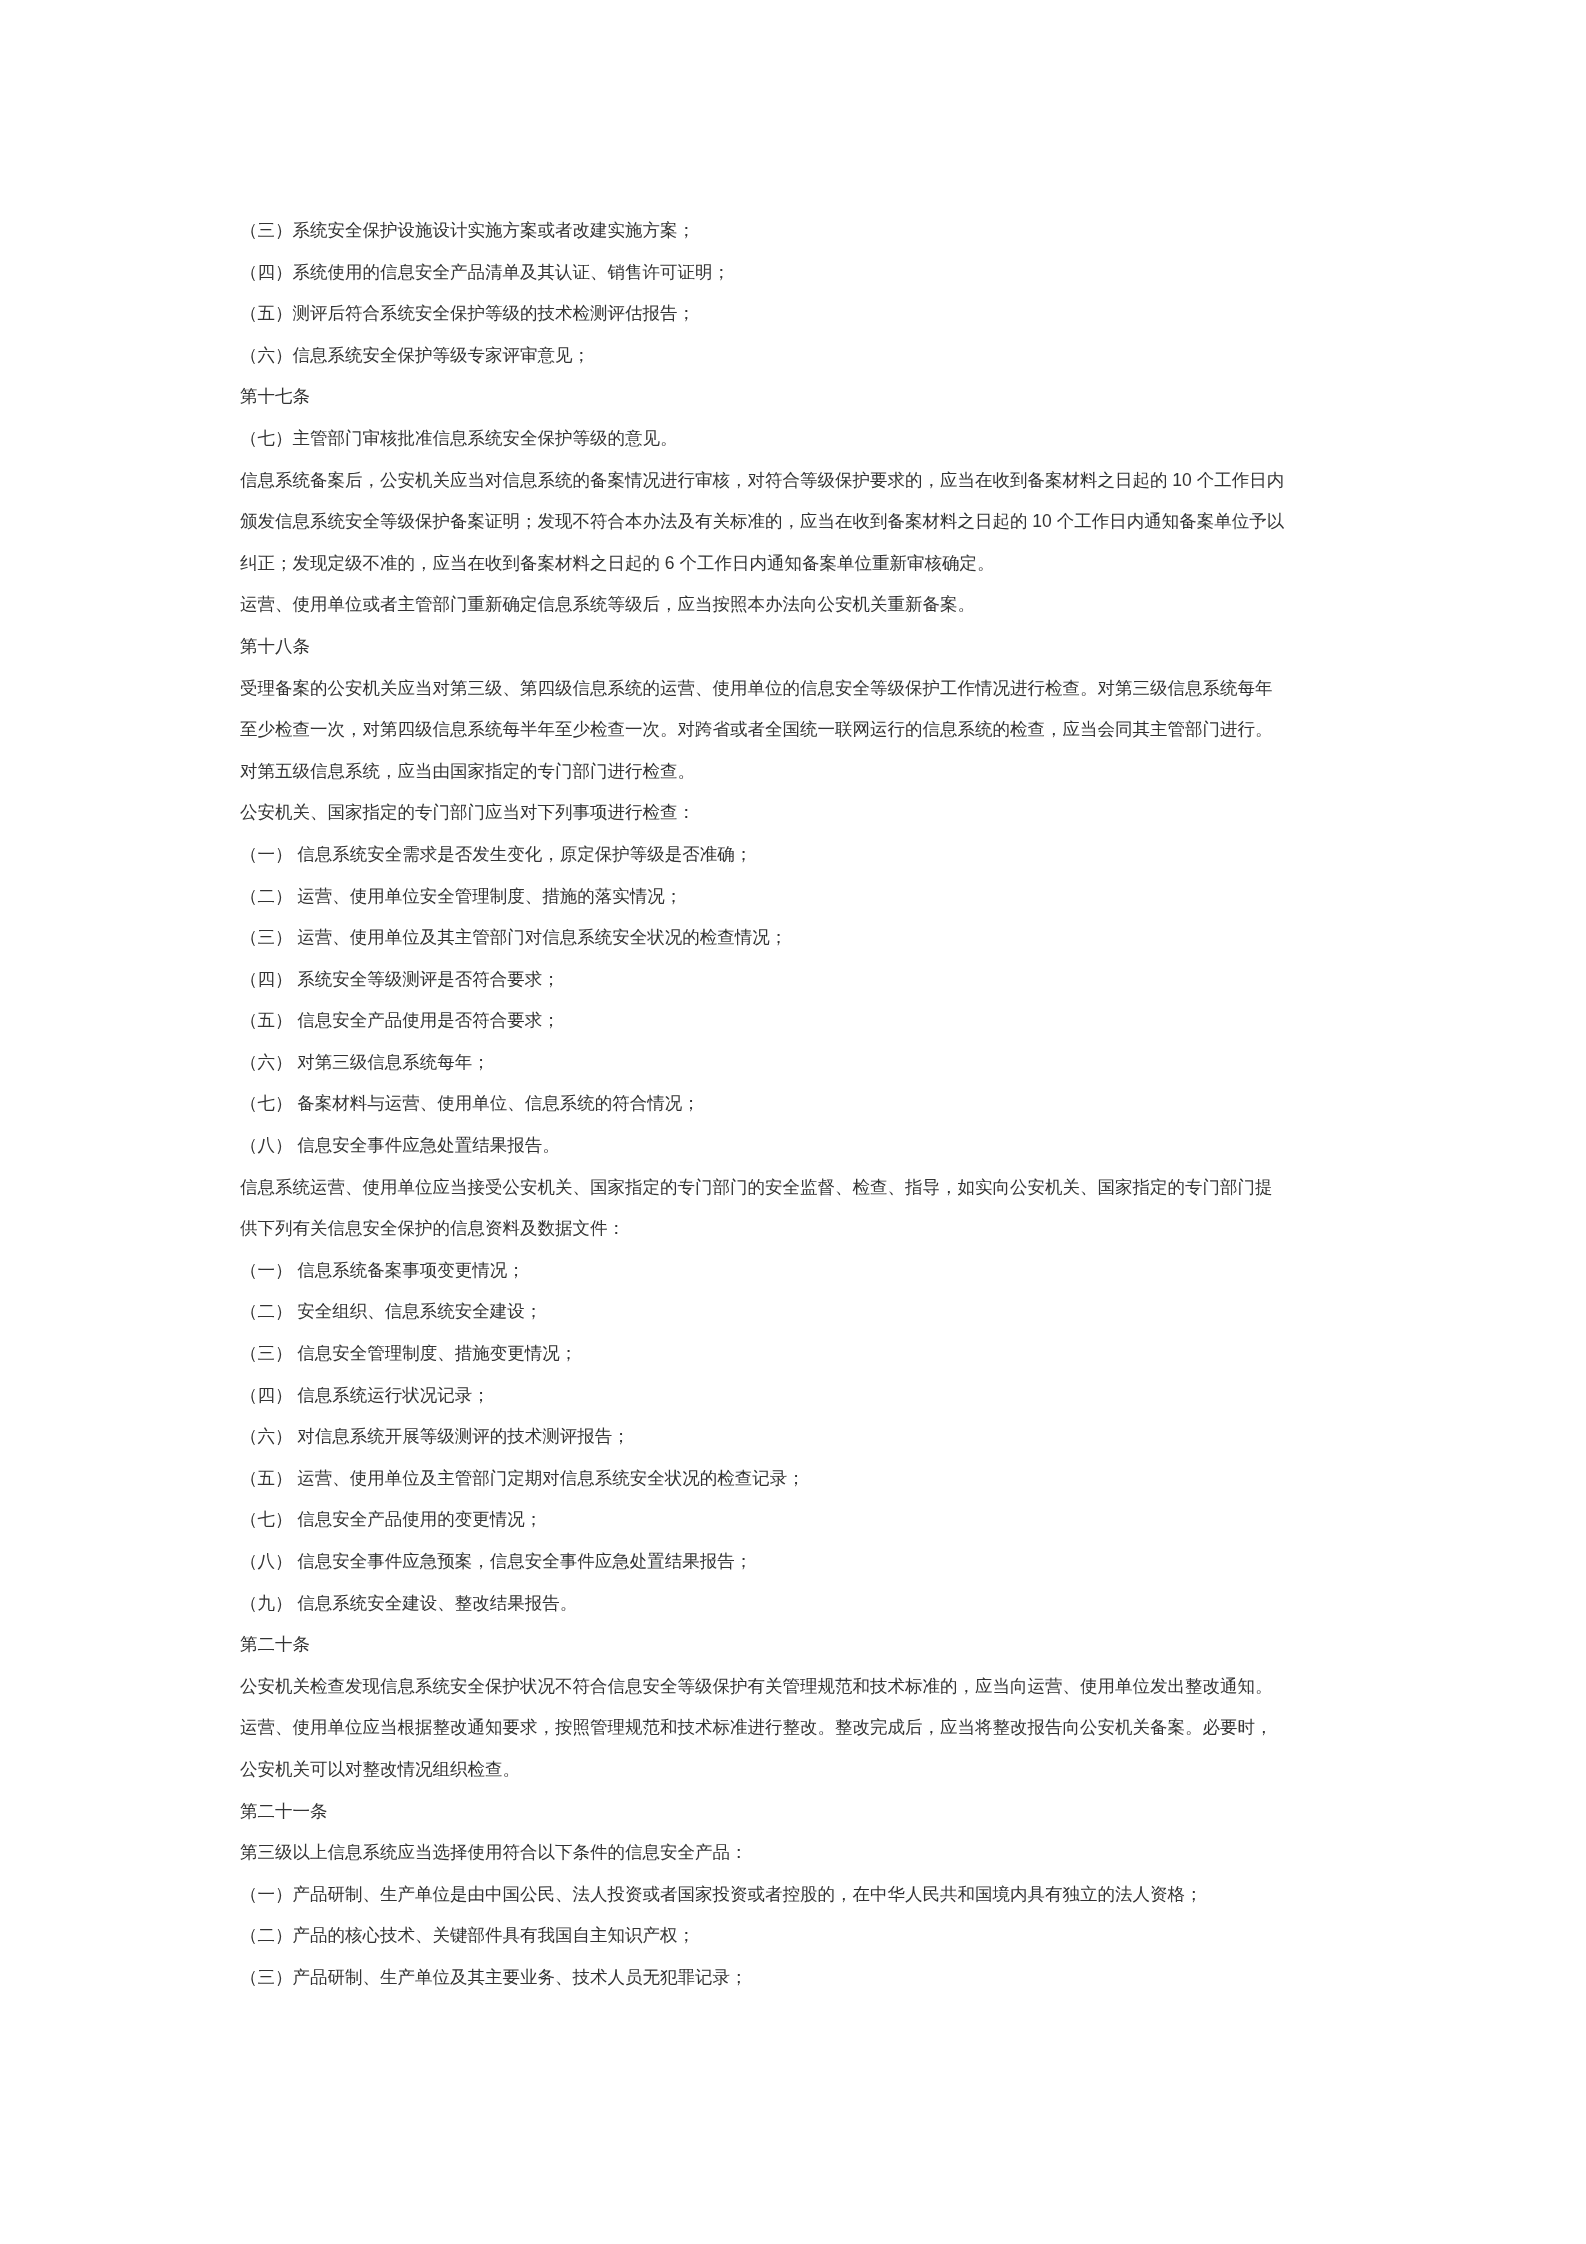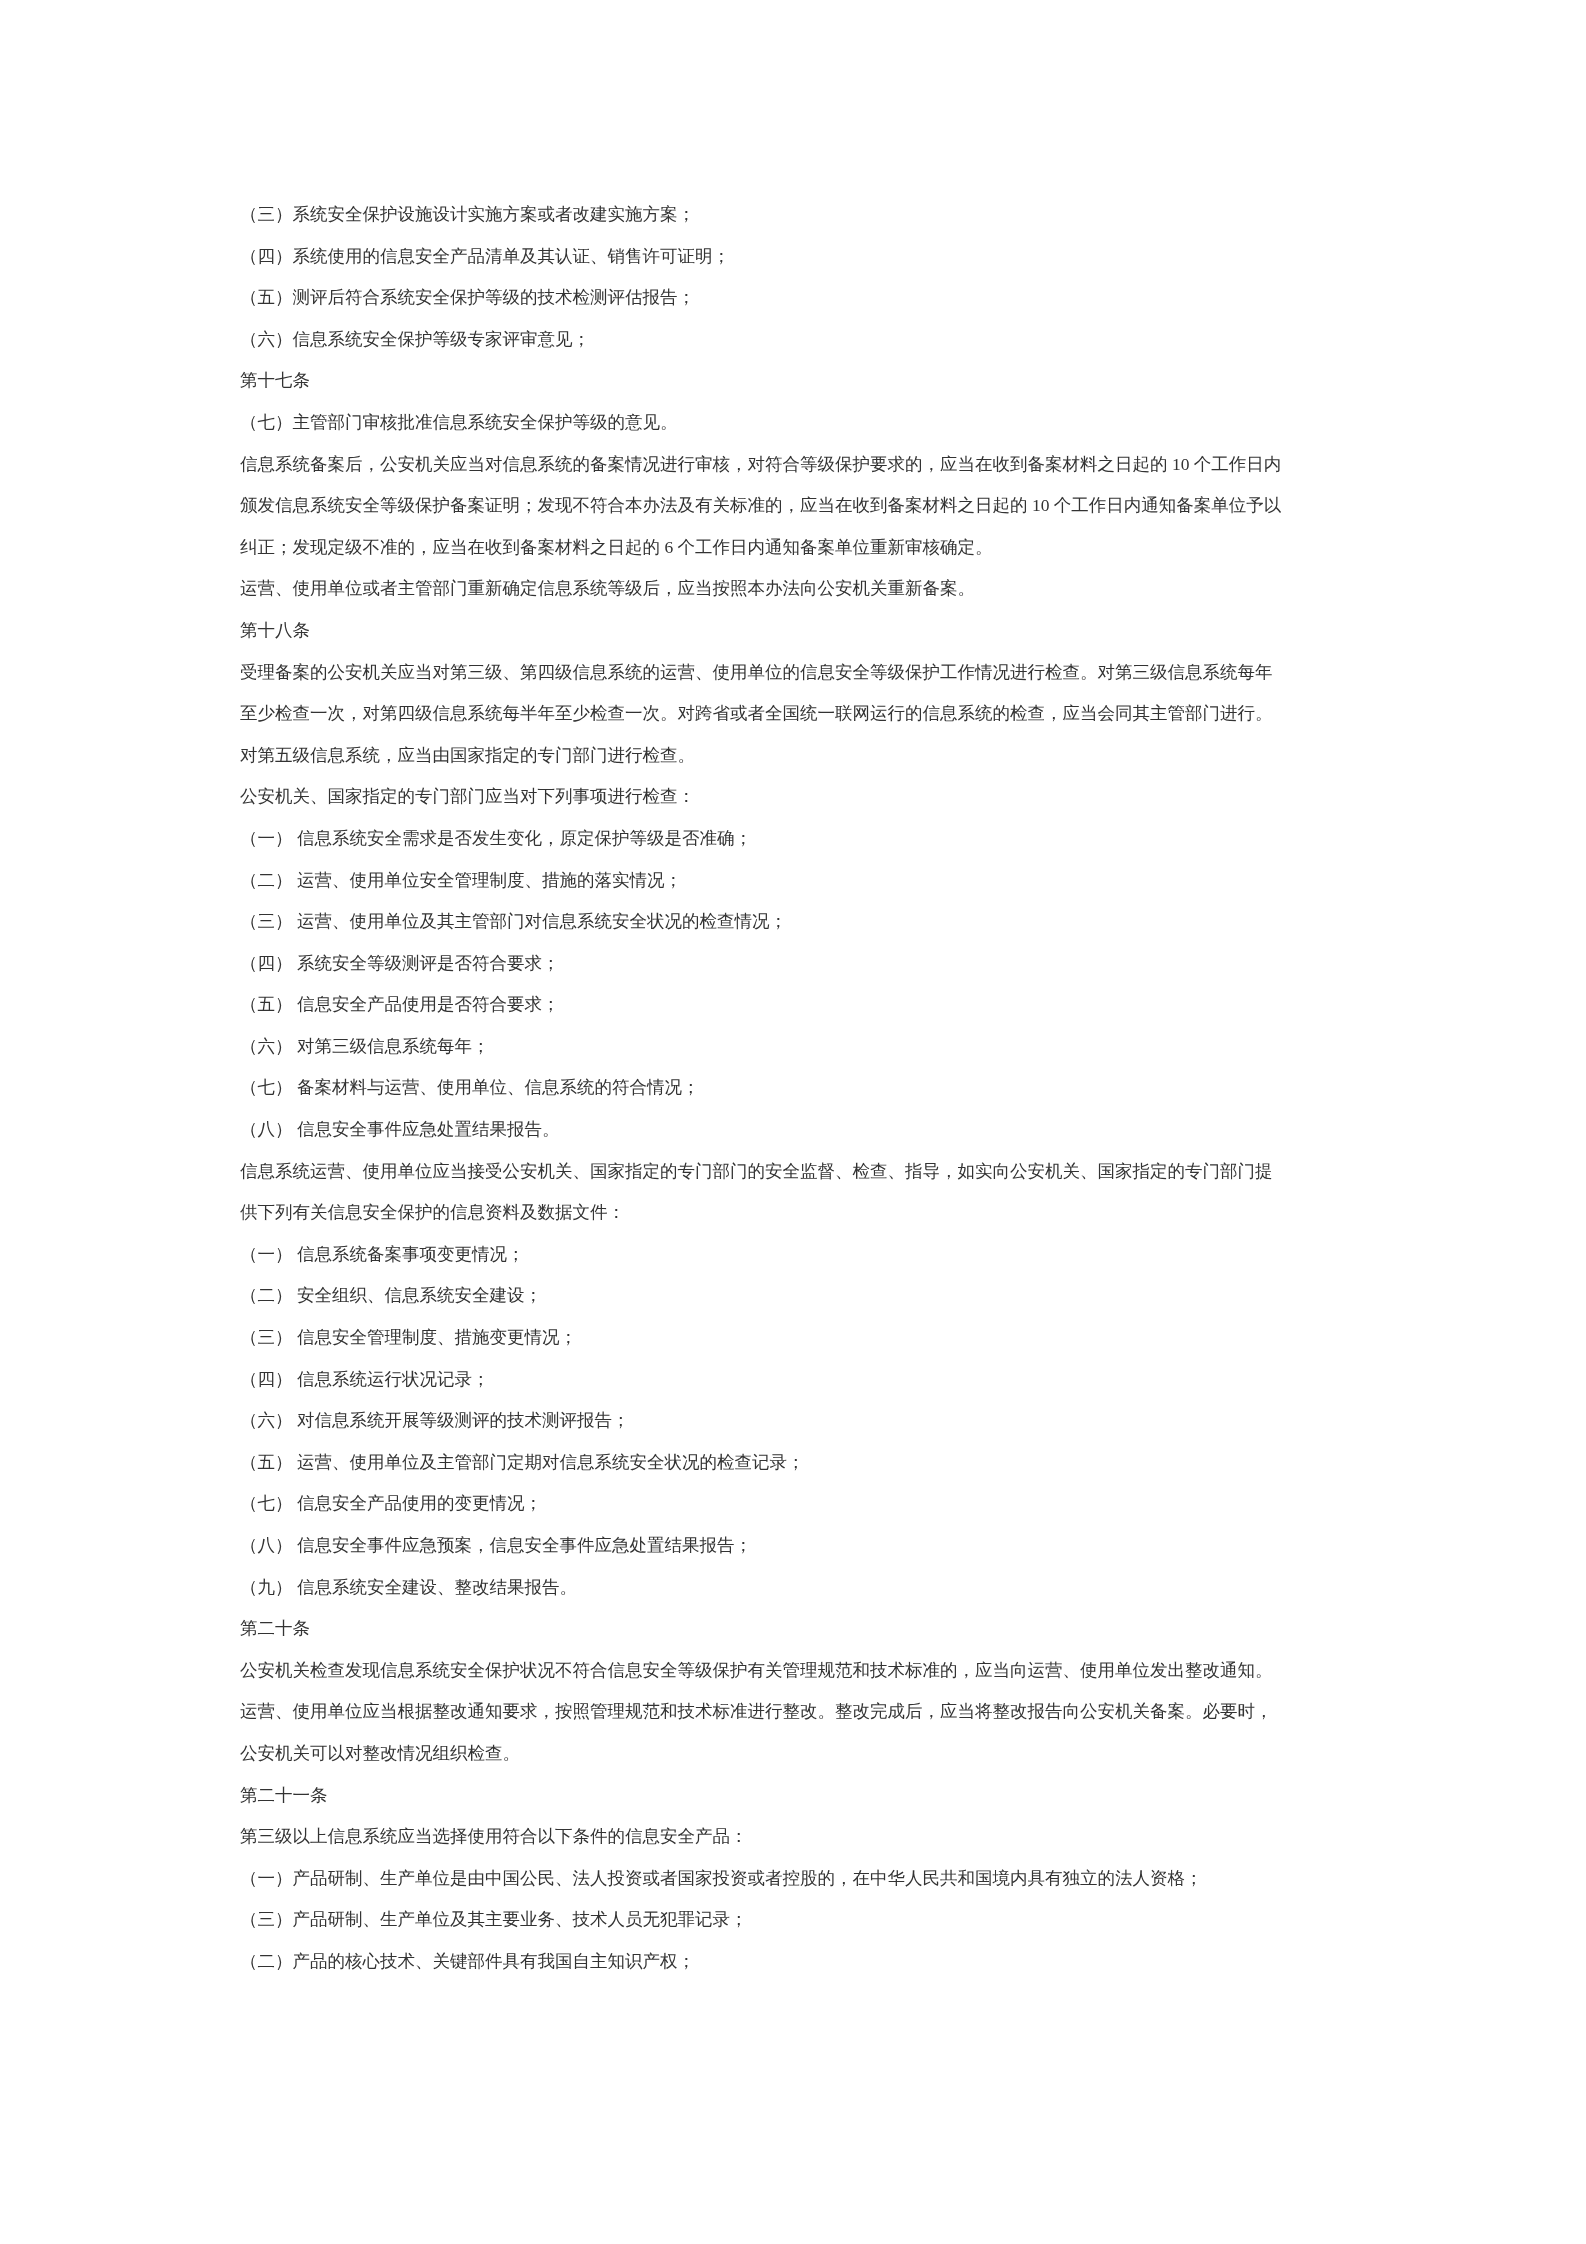--- a/index.html
+++ b/index.html
@@ -1,22 +1,22 @@
 <!DOCTYPE html>
 <html><head>
 <meta charset="utf-8">
 <style>
   html, body { margin: 0; padding: 0; background: #ffffff; }
   body { width: 1586px; height: 2244px; position: relative; overflow: hidden; }
   .page {
     position: absolute;
     left: 240px;
-    top: 194px;
+    top: 210px;
     width: 1120px;
-    font-family: Liberation Serif, serif;
+    font-family: Liberation Sans, sans-serif;
     font-size: 17.5px;
     color: #333333;
   }
   .line {
     height: 41.6px;
     line-height: 41.6px;
     white-space: pre;
     margin: 0;
     letter-spacing: 0;
   }
@@ -61,15 +61,15 @@
   <p class="line item">（七） 信息安全产品使用的变更情况；</p>
   <p class="line item">（八） 信息安全事件应急预案，信息安全事件应急处置结果报告；</p>
   <p class="line item">（九） 信息系统安全建设、整改结果报告。</p>
   <p class="line heading">第二十条</p>
   <p class="line">公安机关检查发现信息系统安全保护状况不符合信息安全等级保护有关管理规范和技术标准的，应当向运营、使用单位发出整改通知。</p>
   <p class="line">运营、使用单位应当根据整改通知要求，按照管理规范和技术标准进行整改。整改完成后，应当将整改报告向公安机关备案。必要时，</p>
   <p class="line">公安机关可以对整改情况组织检查。</p>
   <p class="line heading">第二十一条</p>
   <p class="line">第三级以上信息系统应当选择使用符合以下条件的信息安全产品：</p>
   <p class="line item">（一）产品研制、生产单位是由中国公民、法人投资或者国家投资或者控股的，在中华人民共和国境内具有独立的法人资格；</p>
+  <p class="line item">（二）产品的核心技术、关键部件具有我国自主知识产权；</p>
   <p class="line item">（三）产品研制、生产单位及其主要业务、技术人员无犯罪记录；</p>
-  <p class="line item">（二）产品的核心技术、关键部件具有我国自主知识产权；</p>
 </div>
 
 </body></html>

